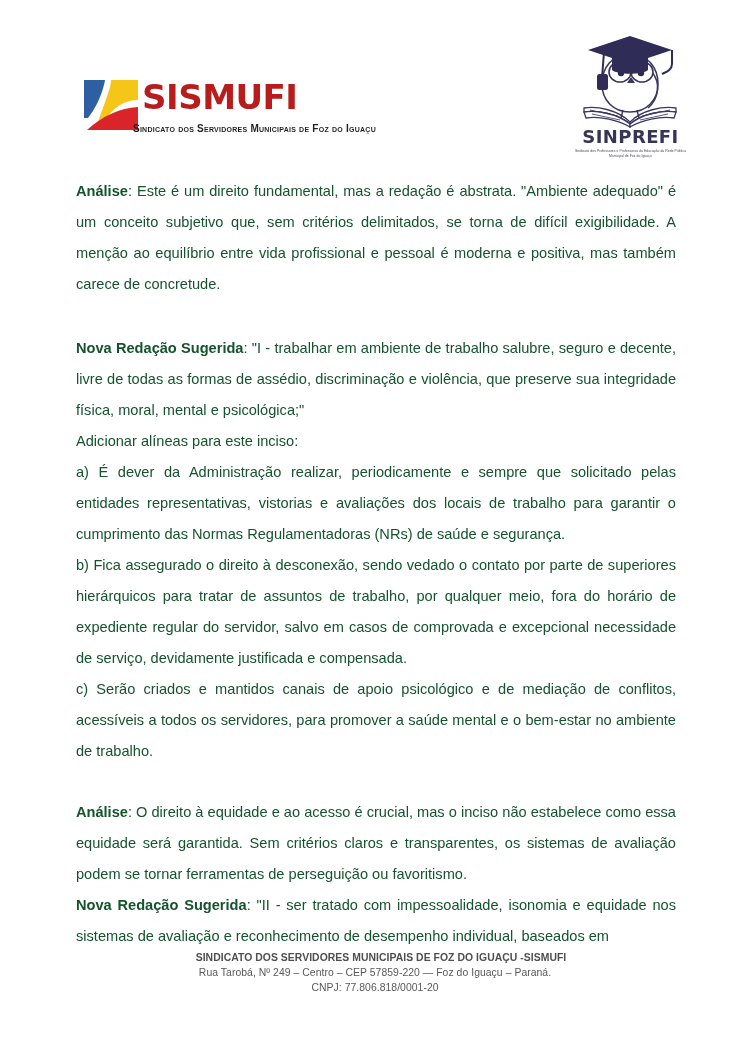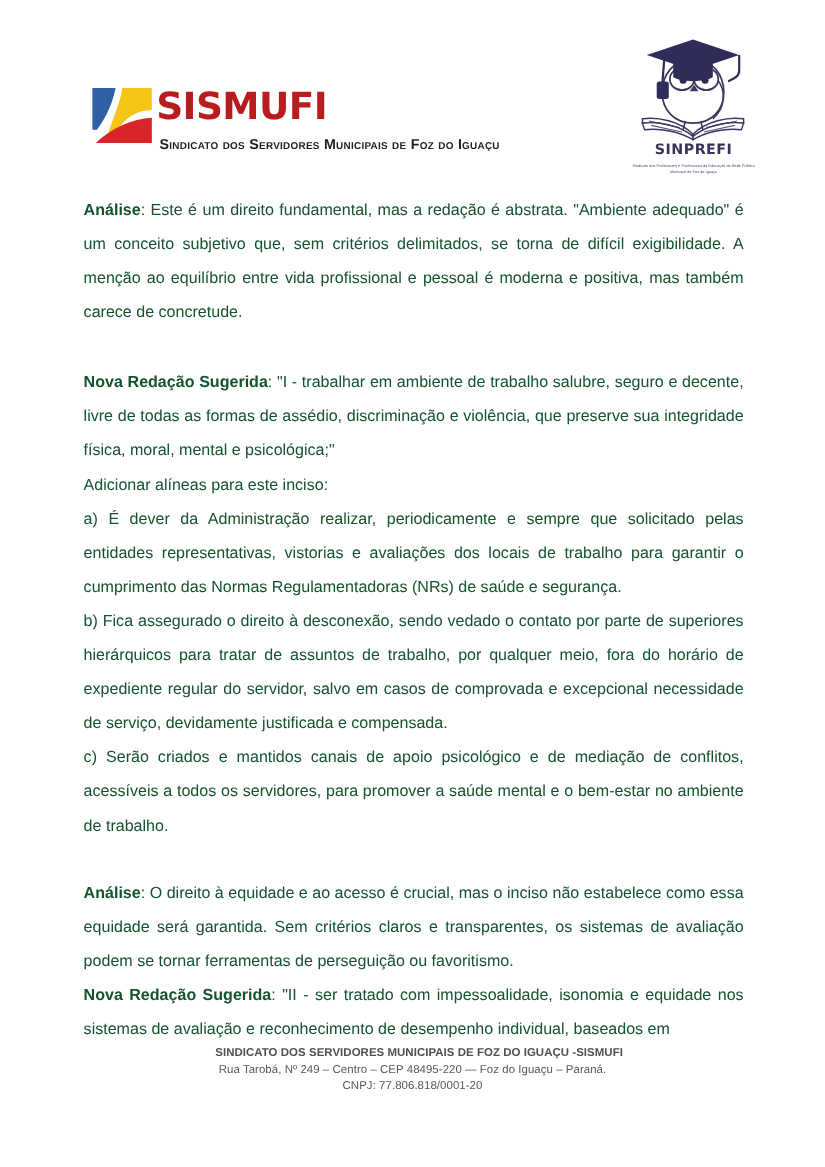--- a/index.html
+++ b/index.html
@@ -53,25 +53,25 @@
     font-family: "DejaVu Sans", sans-serif;
     font-weight: bold;
     font-size: 34px;
     letter-spacing: -0.5px;
     color: #b91c1c;
     line-height: 50px;
     white-space: nowrap;
   }
   .sismufi-tag {
     position: absolute;
-    left: 63px;
+    left: 51px;
     top: 51px;
     font-family: "Liberation Sans", sans-serif;
     font-weight: bold;
-    font-size: 13px;
+    font-size: 10px;
     letter-spacing: 0.25px;
     color: #231f20;
     font-variant: small-caps;
     white-space: nowrap;
   }
 
   .sinprefi-logo {
     position: absolute;
     left: 568px;
     top: 30px;
@@ -86,21 +86,21 @@
     height: 98px;
   }
   .sinprefi-word {
     position: absolute;
     left: 0;
     top: 96px;
     width: 125px;
     text-align: center;
     font-family: "DejaVu Sans", sans-serif;
     font-weight: bold;
-    font-size: 13px;
+    font-size: 18px;
     letter-spacing: 0.4px;
     color: #373457;
     line-height: 21px;
   }
   .sinprefi-tag {
     position: absolute;
     left: 4px;
     top: 119px;
     width: 117px;
     text-align: center;
@@ -240,17 +240,17 @@
 
 
     <p class="para"><b>Análise</b><span>: O direito à equidade e ao acesso é crucial, mas o inciso não estabelece como essa equidade será garantida. Sem critérios claros e transparentes, os sistemas de avaliação podem se tornar ferramentas de perseguição ou favoritismo.</span></p>
 
     <p class="para"><b>Nova Redação Sugerida</b><span>: "II - ser tratado com impessoalidade, isonomia e equidade nos sistemas de avaliação e reconhecimento de desempenho individual, baseados em</span></p>
 
   </div>
 
   <div class="footer">
     <div class="footer-line1">SINDICATO DOS SERVIDORES MUNICIPAIS DE FOZ DO IGUAÇU -SISMUFI</div>
-    <div class="footer-line">Rua Tarobá, Nº 249 – Centro – CEP 48495-220 — Foz do Iguaçu – Paraná.</div>
+    <div class="footer-line">Rua Tarobá, Nº 249 – Centro – CEP 57859-220 — Foz do Iguaçu – Paraná.</div>
     <div class="footer-line">CNPJ: 77.806.818/0001-20</div>
   </div>
 
 </div>
 
 </body></html>

